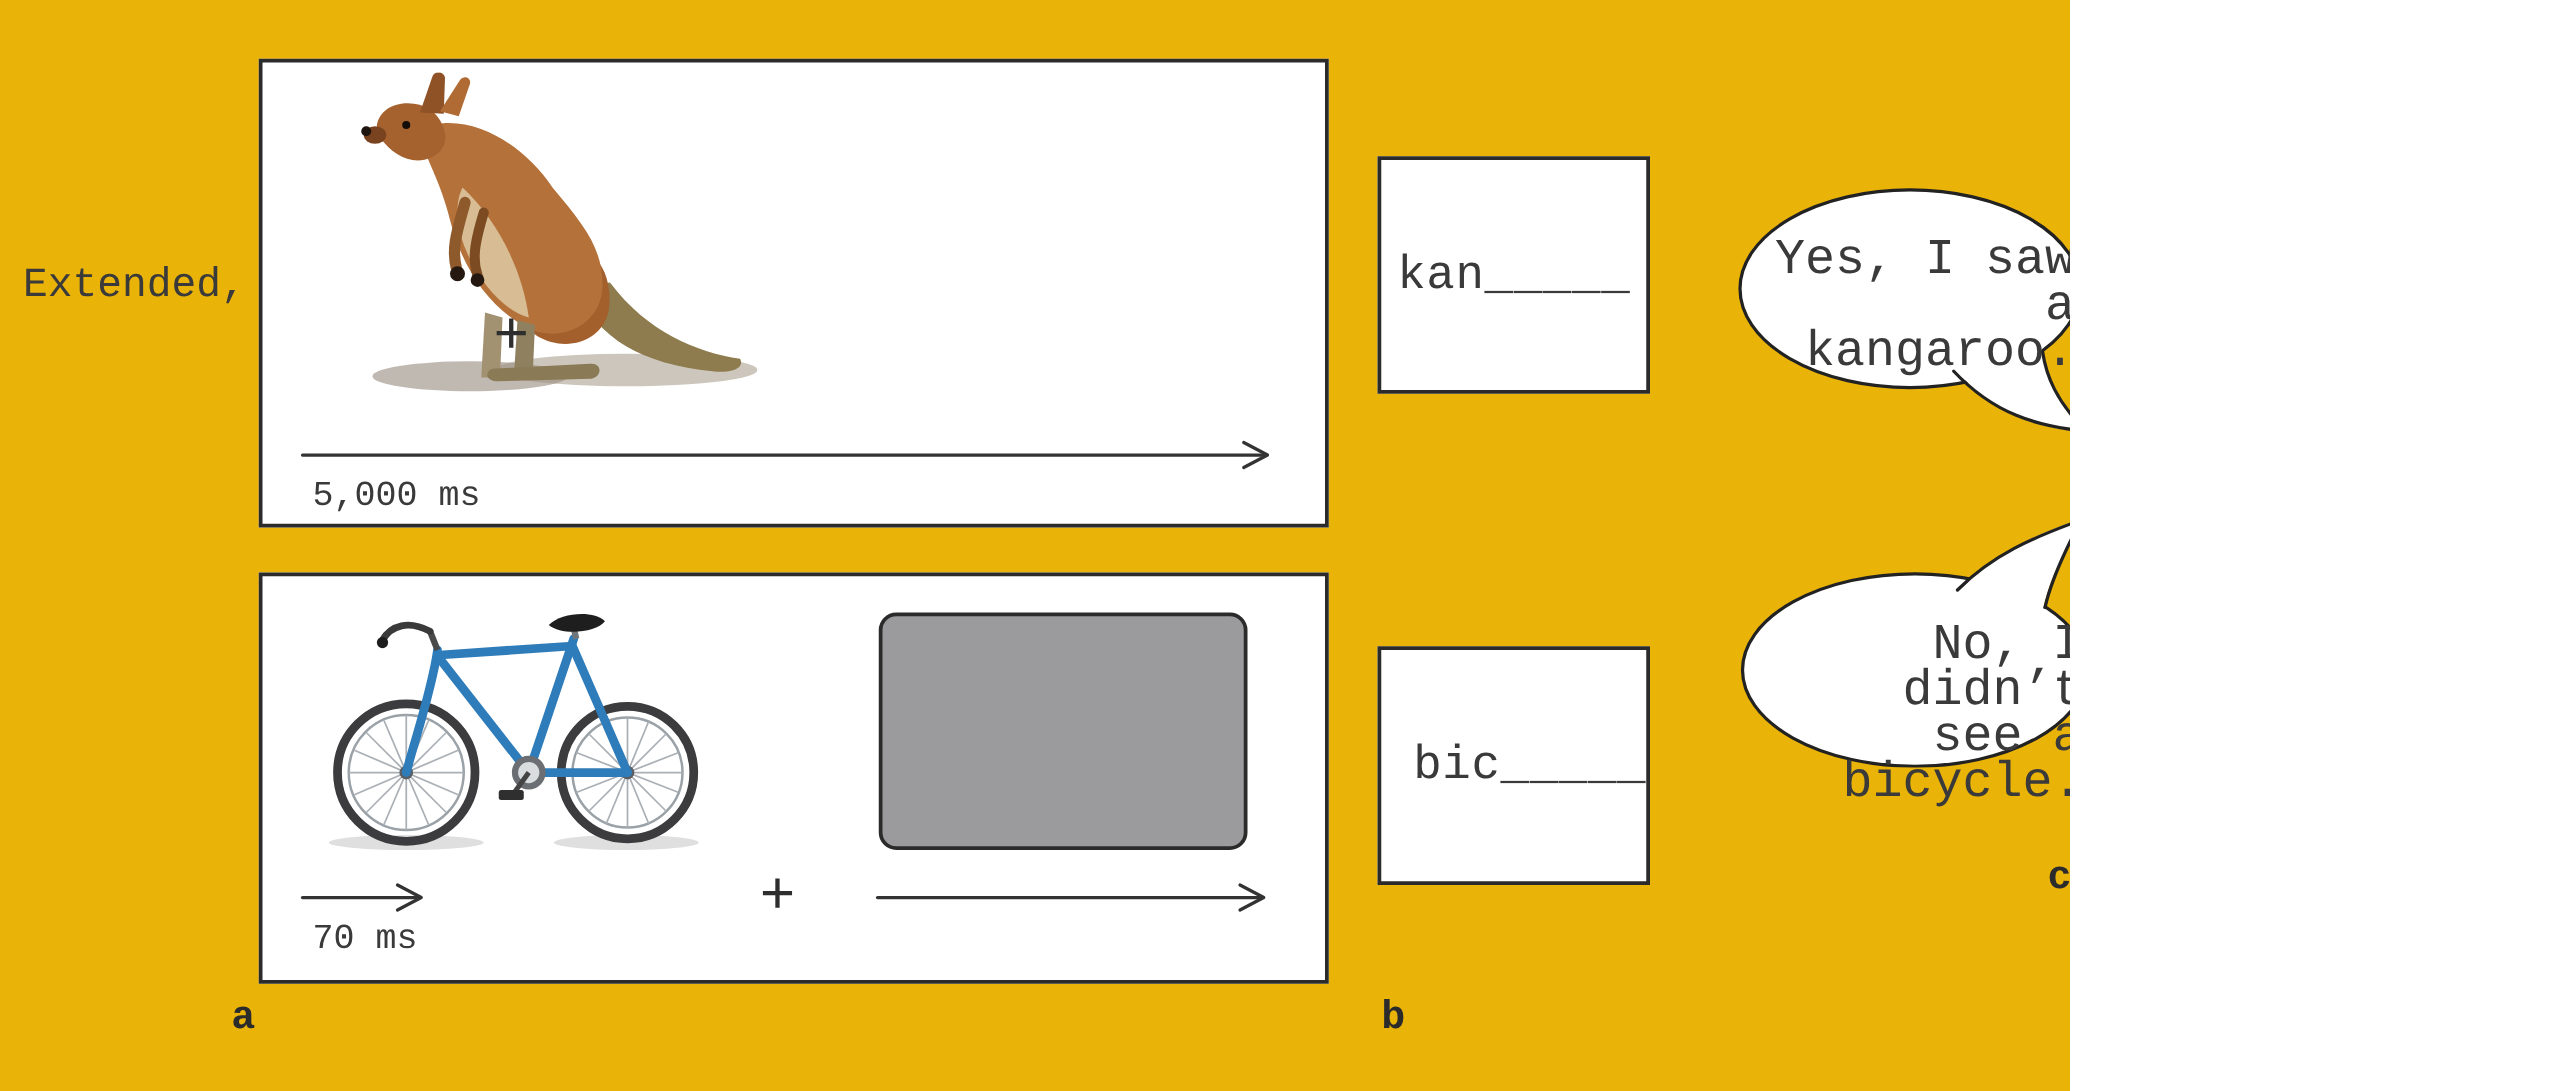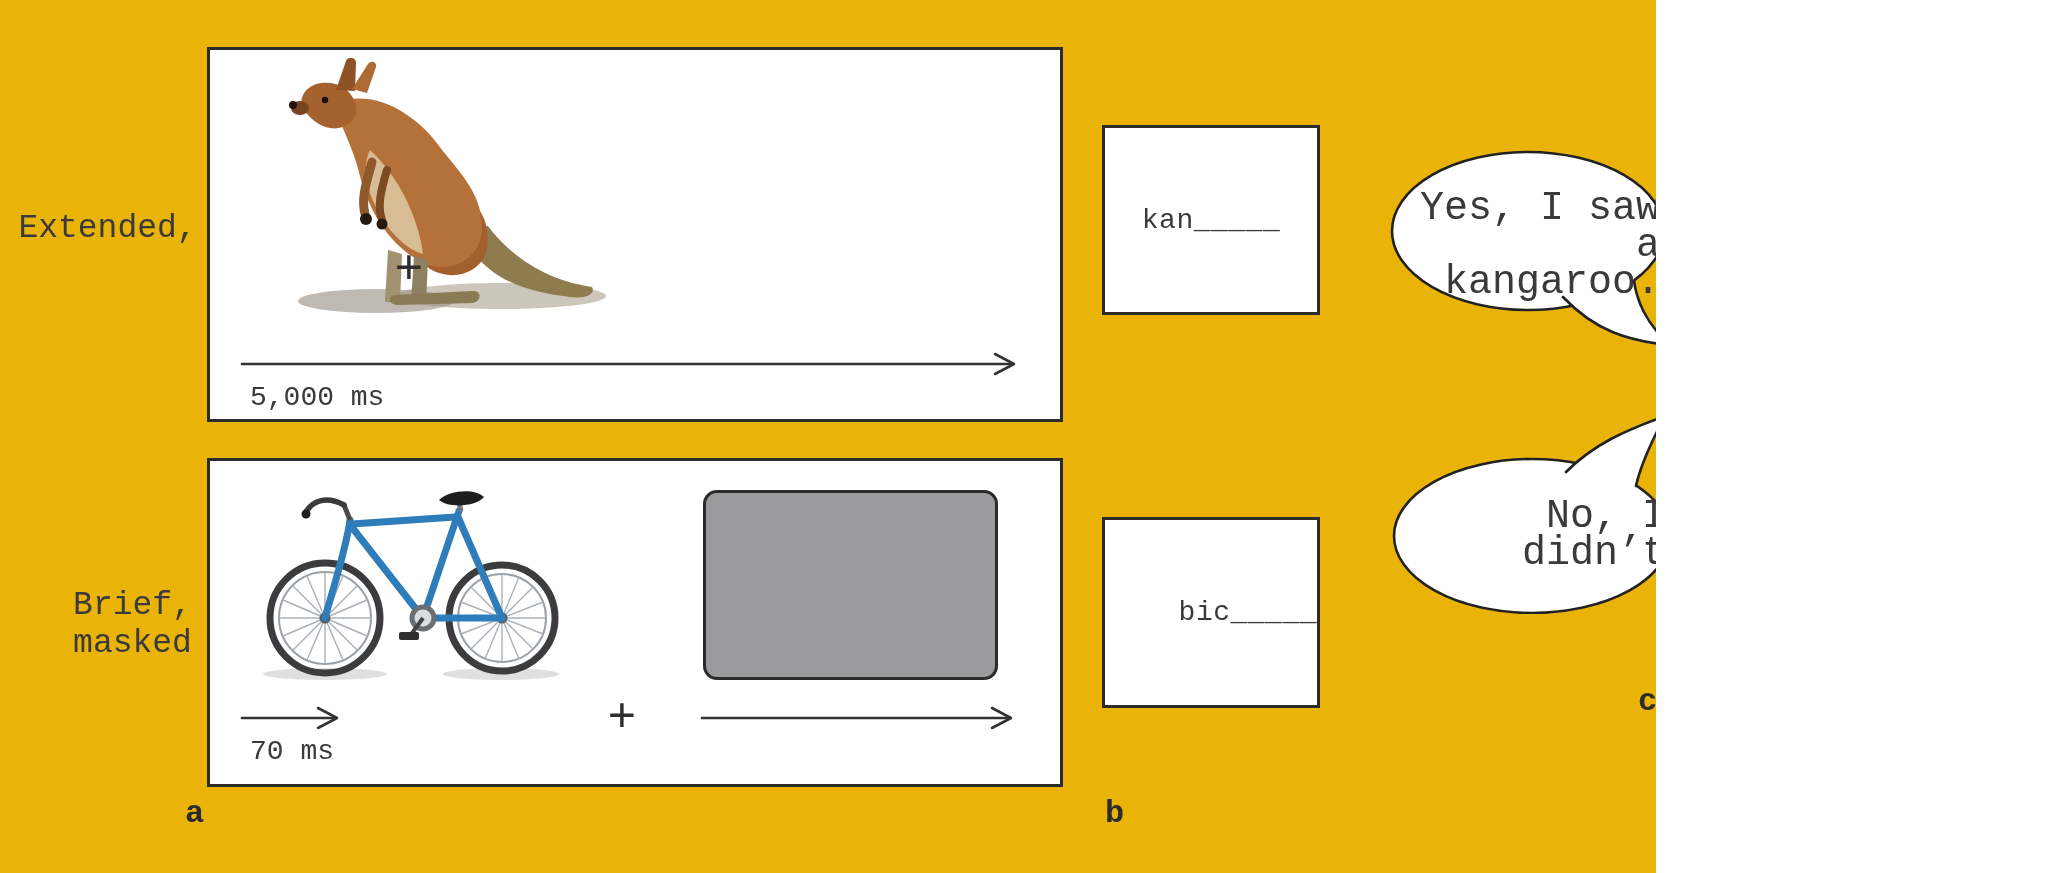--- a/index.html
+++ b/index.html
@@ -21,43 +21,39 @@
     position:absolute;width:48px;height:48px;display:flex;align-items:center;justify-content:center;
     font-size:48px;font-weight:400;color:#2e2e2e;
   }
   .mask-rect{
     position:absolute;background:#9b9b9d;border:3px solid #2b2b2b;border-radius:14px;box-sizing:border-box;
   }
   .stem-box{
     position:absolute;border:3px solid #2b2b2b;background:#fff;box-sizing:border-box;
     display:flex;align-items:center;justify-content:center;
   }
-  .stem-text{font-size:28px;color:#3a3a3a;letter-spacing:0.5px;}
+  .stem-text{font-size:38px;color:#3a3a3a;letter-spacing:0.5px;}
   .panel-letter{
     position:absolute;font-size:32px;font-weight:bold;color:#2b2b2b;
   }
   .bubble-text{
     position:absolute;text-align:right;font-size:40px;line-height:37px;color:#3a3a3a;
   }
   svg{display:block;}
   .shape-layer{position:absolute;left:0;top:0;pointer-events:none;}
 </style>
 </head>
 <body>
 
 <div class="figure">
 
   <div class="cond-label" style="left:10px;top:210px;width:195px;">
     <div>Extended,</div>
   </div>
 
-  <div class="cond-label" style="left:35px;top:587px;width:195px;">
-    <div>Brief,</div>
-    <div>masked</div>
-  </div>
 
   <div class="trial-box" style="left:207px;top:47px;width:856px;height:375px;"></div>
 
   <div class="trial-box" style="left:207px;top:458px;width:856px;height:329px;"></div>
 
   <svg class="abs" style="left:276px;top:58px;" width="330" height="260" viewBox="0 0 330 260">
     <g>
       <ellipse cx="100" cy="243" rx="78" ry="12" fill="#8d8072" opacity="0.55"></ellipse>
       <ellipse cx="225" cy="238" rx="105" ry="13" fill="#9a8d7a" opacity="0.5"></ellipse>
     </g>
@@ -247,17 +243,18 @@
   </div>
 
   <svg class="abs" style="left:1388px;top:348px;" width="300" height="266" viewBox="0 0 300 266">
     <ellipse cx="144" cy="188" rx="138" ry="77" fill="#ffffff" stroke="#222222" stroke-width="2.6"></ellipse>
     <path d="M 174,130 C 204,96 238,80 280,66 C 258,100 250,122 246,142 Z" fill="#ffffff"></path>
     <path d="M 178,124 C 206,96 238,82 277,68" stroke="#222222" stroke-width="2.6" fill="none" stroke-linecap="round"></path>
     <path d="M 277,68 C 260,100 252,120 248,138" stroke="#222222" stroke-width="2.6" fill="none" stroke-linecap="round"></path>
   </svg>
   <div class="bubble-text" style="left:1402px;top:498px;width:264px;">
     <div>No, I didn’t</div>
+    <div>see a bicycle.</div>
   </div>
 
   <div class="panel-letter" style="left:1638px;top:683px;">c</div>
 
 </div>
 
 </body></html>

